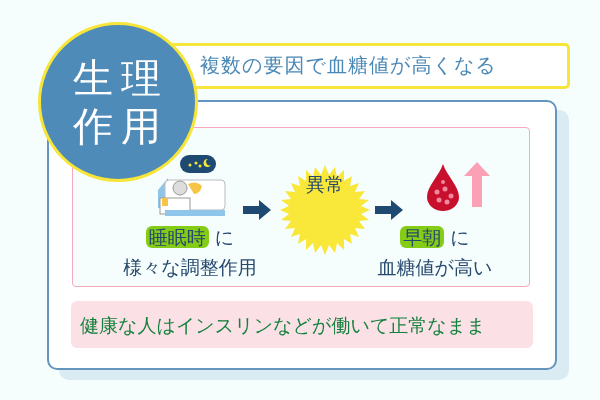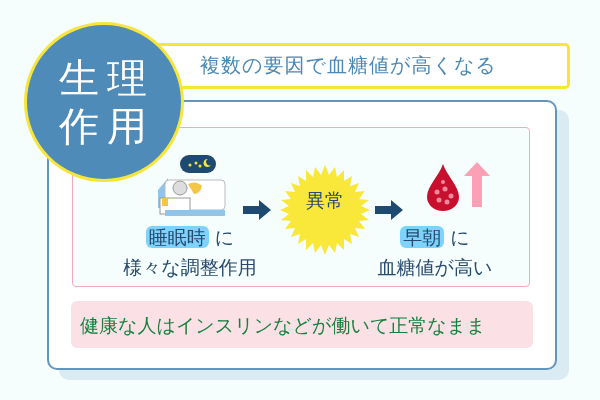--- a/index.html
+++ b/index.html
@@ -1,27 +1,27 @@
 <!DOCTYPE html>
 <html><head>
 <meta charset="utf-8">
 <style>
   html,body{margin:0;padding:0;}
   body{width:600px;height:400px;background:#f5fdfd;position:relative;overflow:hidden;font-family:"DejaVu Sans",sans-serif;}
   .title-bar{position:absolute;left:150px;top:43px;width:420px;height:46px;background:#fff;border:3px solid #f7e53a;border-radius:5px;box-sizing:border-box;}
   .title-text{position:absolute;left:200px;top:52px;font-size:20px;color:#4a88b6;letter-spacing:1px;}
   .main-card{position:absolute;left:47px;top:100px;width:510px;height:270px;background:#fff;border:2px solid #6496bd;border-radius:10px;box-sizing:border-box;box-shadow:12px 10px 0 #dbebf3;}
   .inner-box{position:absolute;left:72px;top:127px;width:458px;height:160px;background:#f6fdfd;border:1.5px solid #f6a9bd;border-radius:4px;box-sizing:border-box;}
-  .circle{position:absolute;left:24px;top:22px;width:160px;height:160px;border-radius:50%;background:#4f8bb8;border:3px solid #f7e53a;box-sizing:border-box;color:#fff;font-size:40px;line-height:48px;text-align:center;display:flex;flex-direction:column;justify-content:center;letter-spacing:8px;padding-left:6px;}
+  .circle{position:absolute;left:38px;top:22px;width:160px;height:160px;border-radius:50%;background:#4f8bb8;border:3px solid #f7e53a;box-sizing:border-box;color:#fff;font-size:40px;line-height:48px;text-align:center;display:flex;flex-direction:column;justify-content:center;letter-spacing:8px;padding-left:6px;}
   .illus{position:absolute;left:150px;top:150px;width:80px;height:70px;}
   .label1{position:absolute;left:100px;top:222px;width:180px;text-align:center;font-size:19px;color:#26496e;line-height:30px;}
-  .hl{background:#7dd3fc;border-radius:6px;padding:0 3px;}
+  .hl{background:#84cc16;border-radius:6px;padding:0 3px;}
   .arrow{position:absolute;width:30px;height:20px;}
   .burst{position:absolute;left:280px;top:165px;width:90px;height:90px;}
-  .burst-text{position:absolute;left:280px;top:188px;width:90px;text-align:center;font-size:19px;color:#26496e;line-height:25px;}
+  .burst-text{position:absolute;left:280px;top:172px;width:90px;text-align:center;font-size:19px;color:#26496e;line-height:25px;}
   .drop{position:absolute;left:423px;top:162px;width:40px;height:50px;}
   .uparrow{position:absolute;left:462px;top:162px;width:30px;height:45px;}
   .label2{position:absolute;left:360px;top:222px;width:150px;text-align:center;font-size:19px;color:#26496e;line-height:30px;}
   .bottom-box{position:absolute;left:71px;top:301px;width:462px;height:47px;background:#fbe1e6;border-radius:6px;}
   .bottom-text{position:absolute;left:80px;top:313px;font-size:19px;color:#15803d;}
 </style>
 </head>
 <body>
 
 <div class="title-bar"></div>

